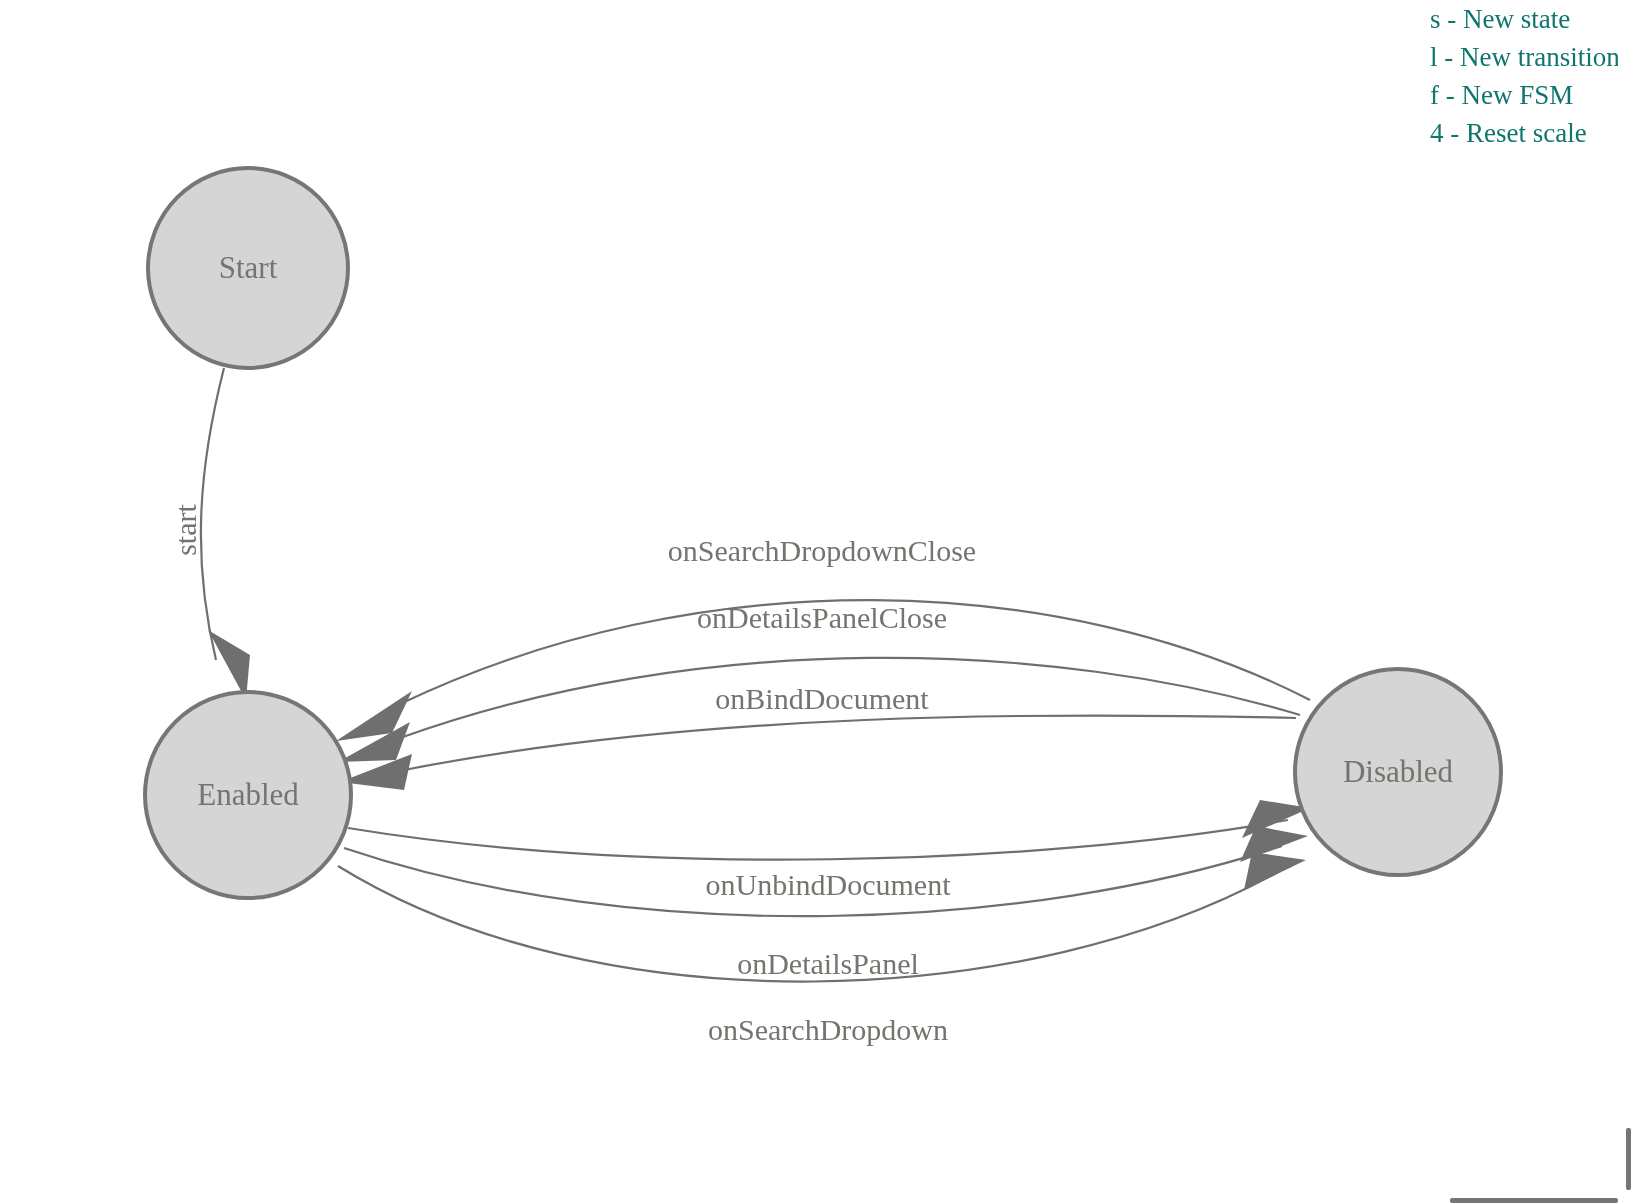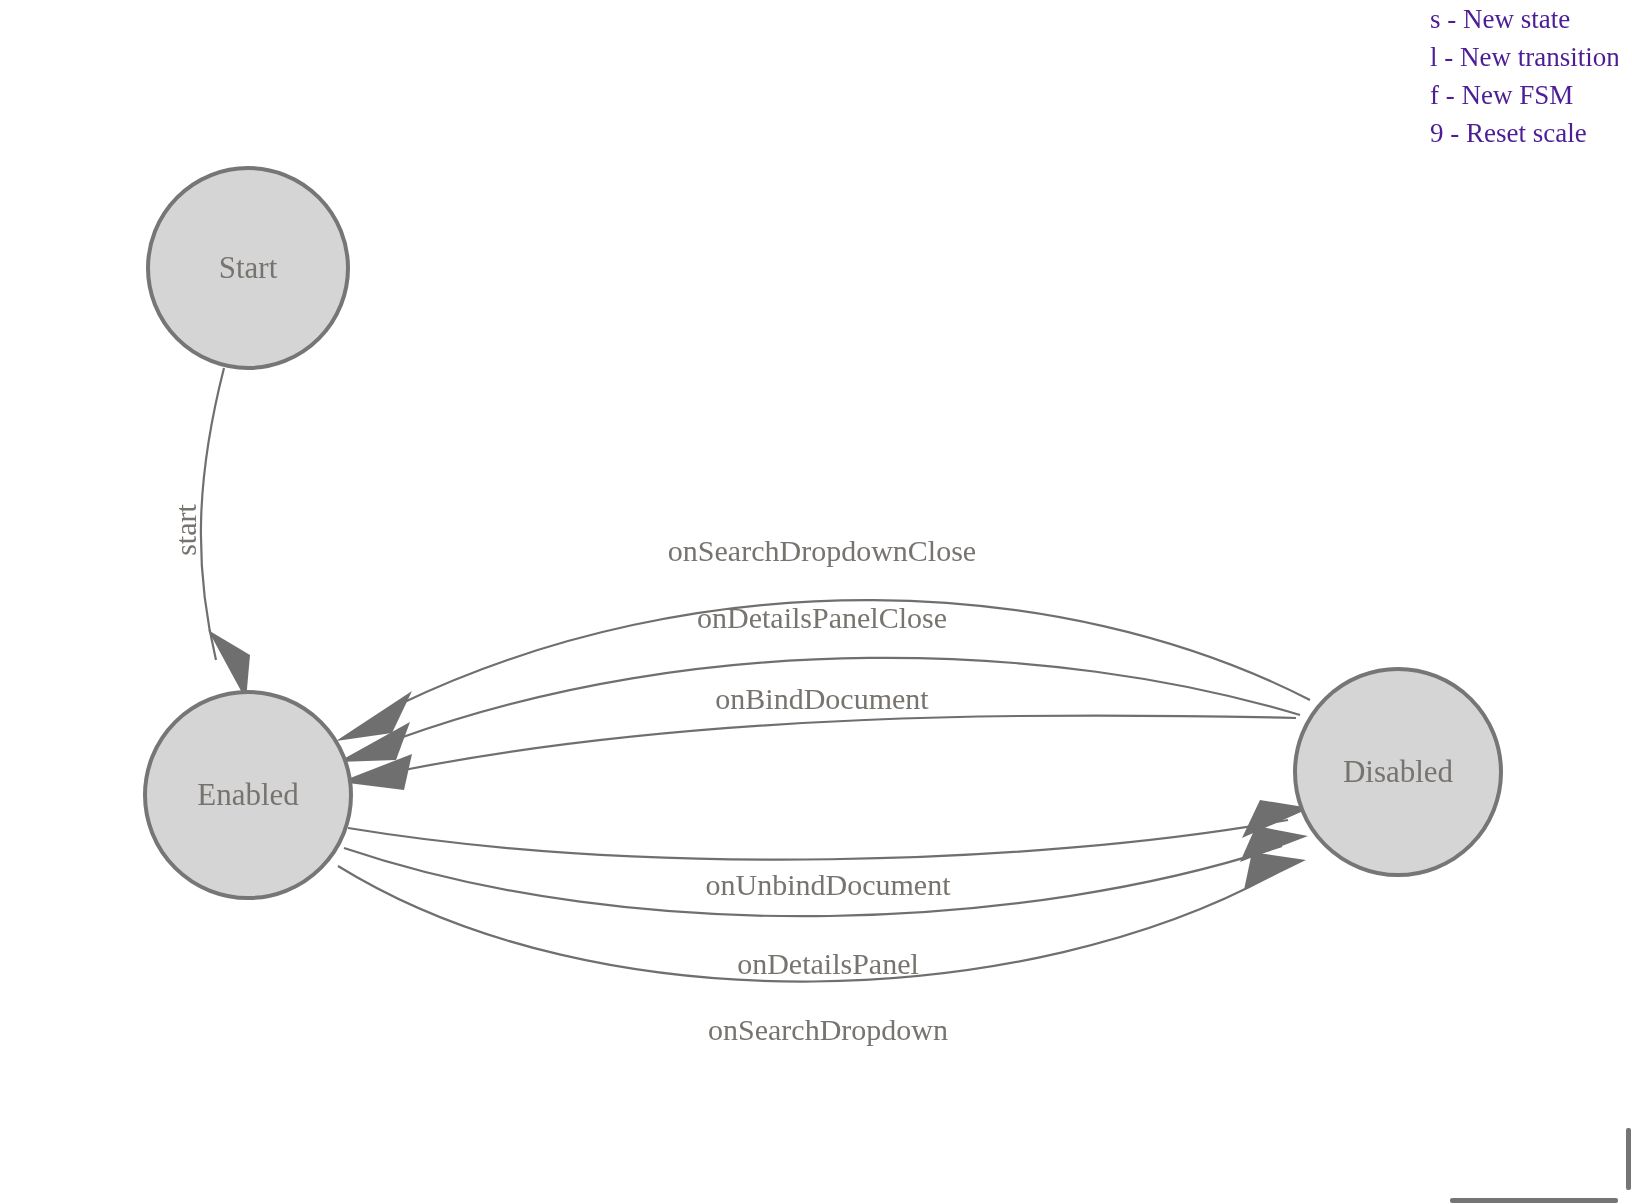--- a/index.html
+++ b/index.html
@@ -37,21 +37,21 @@
     top: 0px;
     width: 202px;
     height: 160px;
     overflow: hidden;
     white-space: nowrap;
   }
   #help-overlay .help-line {
     font-family: "Liberation Serif", "DejaVu Serif", serif;
     font-size: 27px;
     line-height: 38px;
-    color: #4c1d95;
+    color: #0f766e;
     white-space: nowrap;
   }
 
   
   #scroll-v {
     position: absolute;
     right: 0px;
     top: 0px;
     width: 14px;
     height: 1190px;
@@ -169,21 +169,21 @@
       <circle class="node-shape" cx="1398" cy="772" r="103"></circle>
       <text class="node-label" x="1398" y="782" text-anchor="middle">Disabled</text>
     </g>
 
   </svg>
 
   <div id="help-overlay">
     <div class="help-line">s - New state</div>
     <div class="help-line">l - New transition</div>
     <div class="help-line">f - New FSM</div>
-    <div class="help-line">9 - Reset scale</div>
+    <div class="help-line">4 - Reset scale</div>
   </div>
 
   <div id="scroll-v">
     <div id="scroll-v-thumb"></div>
   </div>
   <div id="scroll-h">
     <div id="scroll-h-thumb"></div>
   </div>
 
 </div>

